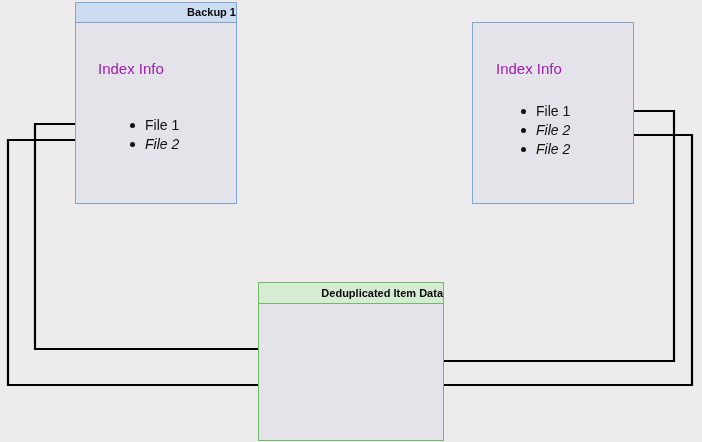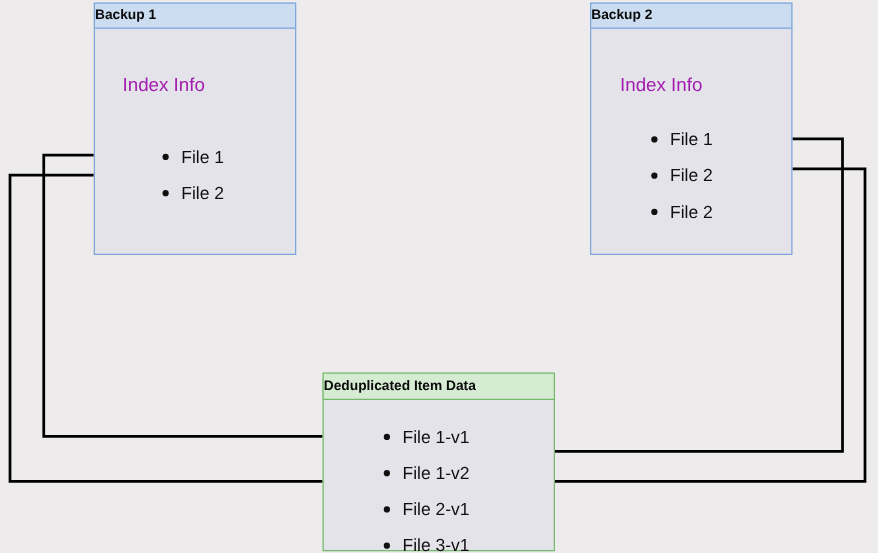--- a/index.html
+++ b/index.html
@@ -40,30 +40,29 @@
   .node-header {
     position: absolute;
     box-sizing: border-box;
     text-align: center;
     font-weight: bold;
     font-size: 11px;
     color: #0a0a0a;
     line-height: 1;
     display: flex;
     align-items: center;
-    justify-content: flex-start;
+    justify-content: flex-end;
   }
   .node-header.blue {
     background: #ccddf2;
     border: 1px solid #7ea6d9;
   }
   .node-header.green {
     background: #d6ecd2;
     border: 1px solid #74b96a;
-    margin-top: 16px;
   }
   .node-title {
     position: absolute;
     font-size: 15px;
     color: #a21caf;
     line-height: 1;
     white-space: nowrap;
   }
   .file-list {
     position: absolute;
@@ -83,21 +82,22 @@
   .file-item .bullet {
     position: absolute;
     left: 2px;
     top: 5px;
     width: 5px;
     height: 5px;
     border-radius: 50%;
     background: #101010;
   }
   .file-item.spaced {
-    margin-top: 14px;
+    margin-top: 4px;
+    font-style: italic;
   }
 </style>
 </head>
 <body>
 
 <div id="canvas">
 
   <svg class="diagram-svg" viewBox="0 0 702 442">
     <defs>
       <marker id="arrow-right" markerWidth="10" markerHeight="10" refX="9" refY="4" orient="auto" markerUnits="userSpaceOnUse">
@@ -124,55 +124,34 @@
       <span class="bullet"></span>
       <span>File 1</span>
     </li>
     <li class="file-item spaced">
       <span class="bullet"></span>
       <span>File 2</span>
     </li>
   </ul>
 
   <div class="node-box blue" style="left:472px; top:22px; width:162px; height:182px;"></div>
-  <div class="node-header blue" style="left:472px; top:2px; width:162px; height:21px;">
-    <span>Backup 2</span>
-  </div>
   <div class="node-title" style="left:496px; top:61px;">Index Info</div>
   <ul class="file-list" style="left:519px; top:104px;">
     <li class="file-item">
       <span class="bullet"></span>
       <span>File 1</span>
     </li>
     <li class="file-item spaced">
       <span class="bullet"></span>
       <span>File 2</span>
     </li>
     <li class="file-item spaced">
       <span class="bullet"></span>
       <span>File 2</span>
     </li>
   </ul>
 
   <div class="node-box green" style="left:258px; top:303px; width:186px; height:138px;"></div>
   <div class="node-header green" style="left:258px; top:282px; width:186px; height:22px;">
     <span>Deduplicated Item Data</span>
   </div>
-  <ul class="file-list" style="left:305px; top:342px;">
-    <li class="file-item">
-      <span class="bullet"></span>
-      <span>File 1-v1</span>
-    </li>
-    <li class="file-item spaced">
-      <span class="bullet"></span>
-      <span>File 1-v2</span>
-    </li>
-    <li class="file-item spaced">
-      <span class="bullet"></span>
-      <span>File 2-v1</span>
-    </li>
-    <li class="file-item spaced">
-      <span class="bullet"></span>
-      <span>File 3-v1</span>
-    </li>
-  </ul>
 
 </div>
 
 </body></html>

